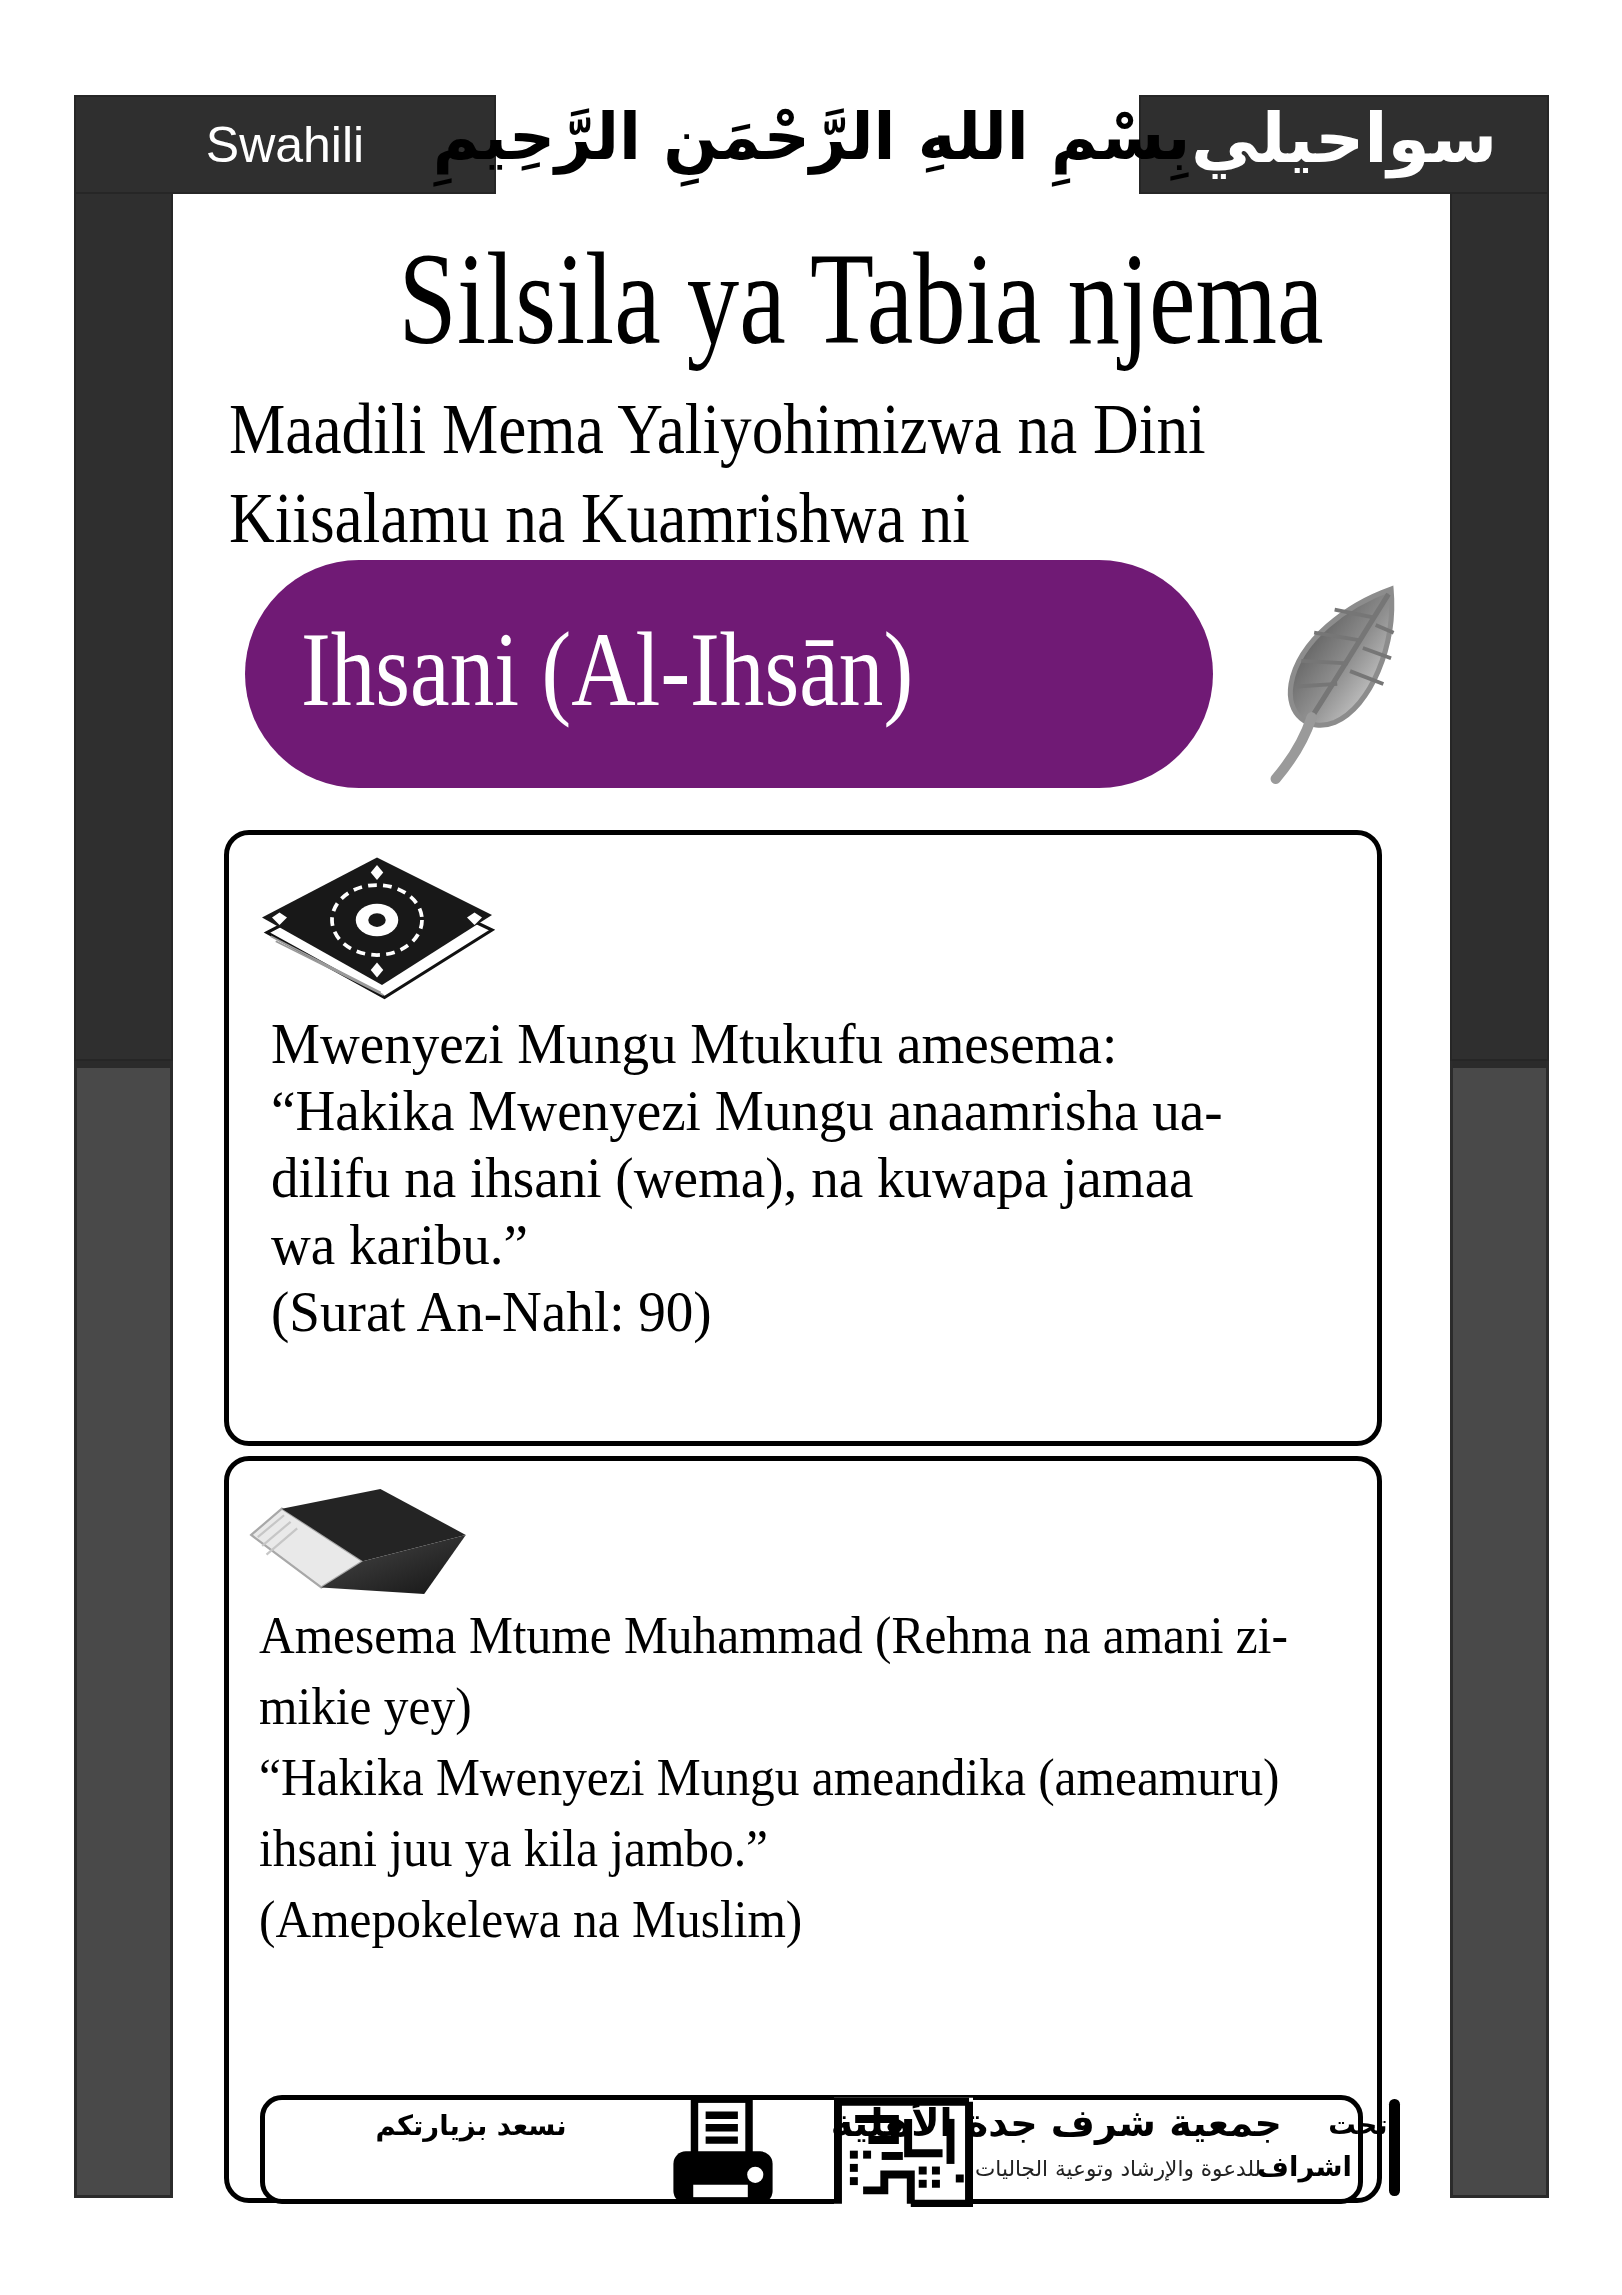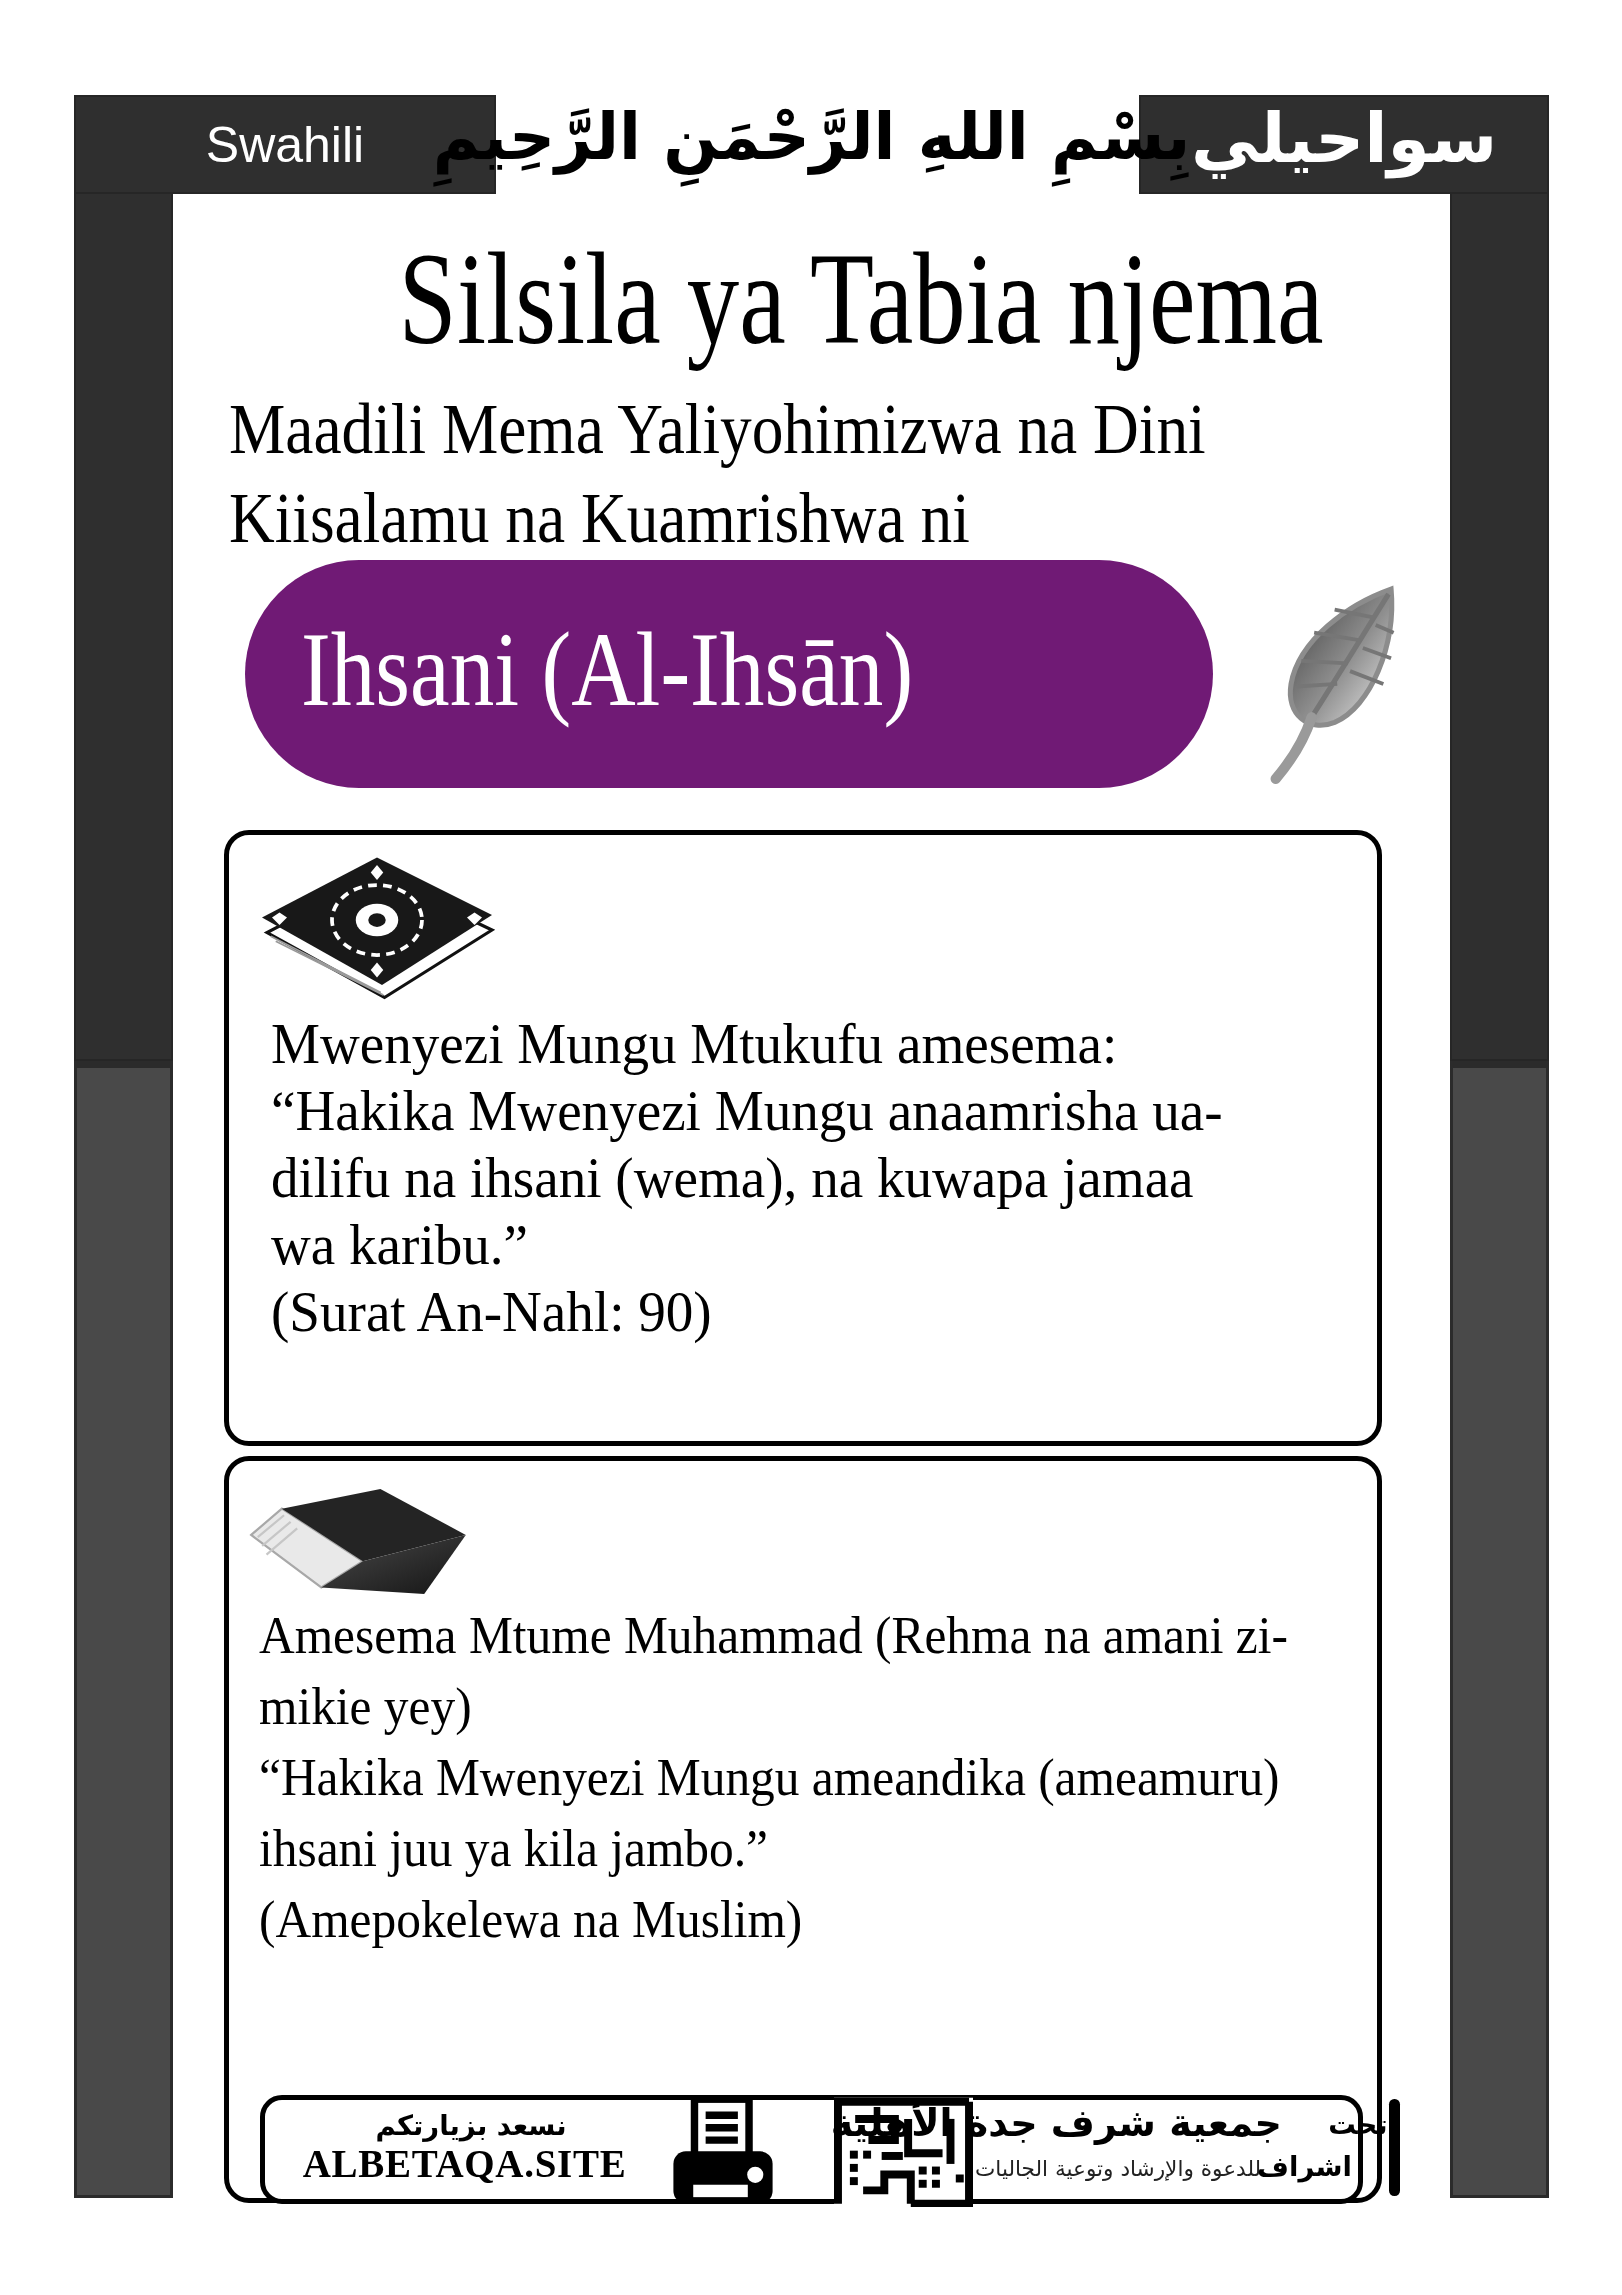--- a/index.html
+++ b/index.html
@@ -190,21 +190,20 @@
   </svg>
   <div id="hadith-text" class="body-text">Amesema Mtume Muhammad (Rehma na amani zi-
 mikie yey)
 “Hakika Mwenyezi Mungu ameandika (ameamuru)
 ihsani juu ya kila jambo.”
 (Amepokelewa na Muslim)</div>
 </div>
 
 <div id="footer-bar" class="abs">
   <div id="footer-visit">نسعد بزيارتكم</div>
-  <div id="footer-site">ALBETAQA.SITE</div>
 
   <svg id="printer-icon" viewBox="0 0 100 90">
     <rect x="27" y="2" width="44" height="46" fill="#fff" stroke="#000" stroke-width="6"></rect>
     <path d="M36,15 H62 M36,25 H62 M36,35 H62" stroke="#000" stroke-width="6"></path>
     <rect x="10" y="44" width="80" height="42" rx="10" fill="#000"></rect>
     <circle cx="76" cy="63" r="6.5" fill="#fff"></circle>
     <rect x="26" y="71" width="44" height="10" fill="#fff"></rect>
   </svg>
 
   <svg id="kufic-logo" viewBox="0 0 105 82">

